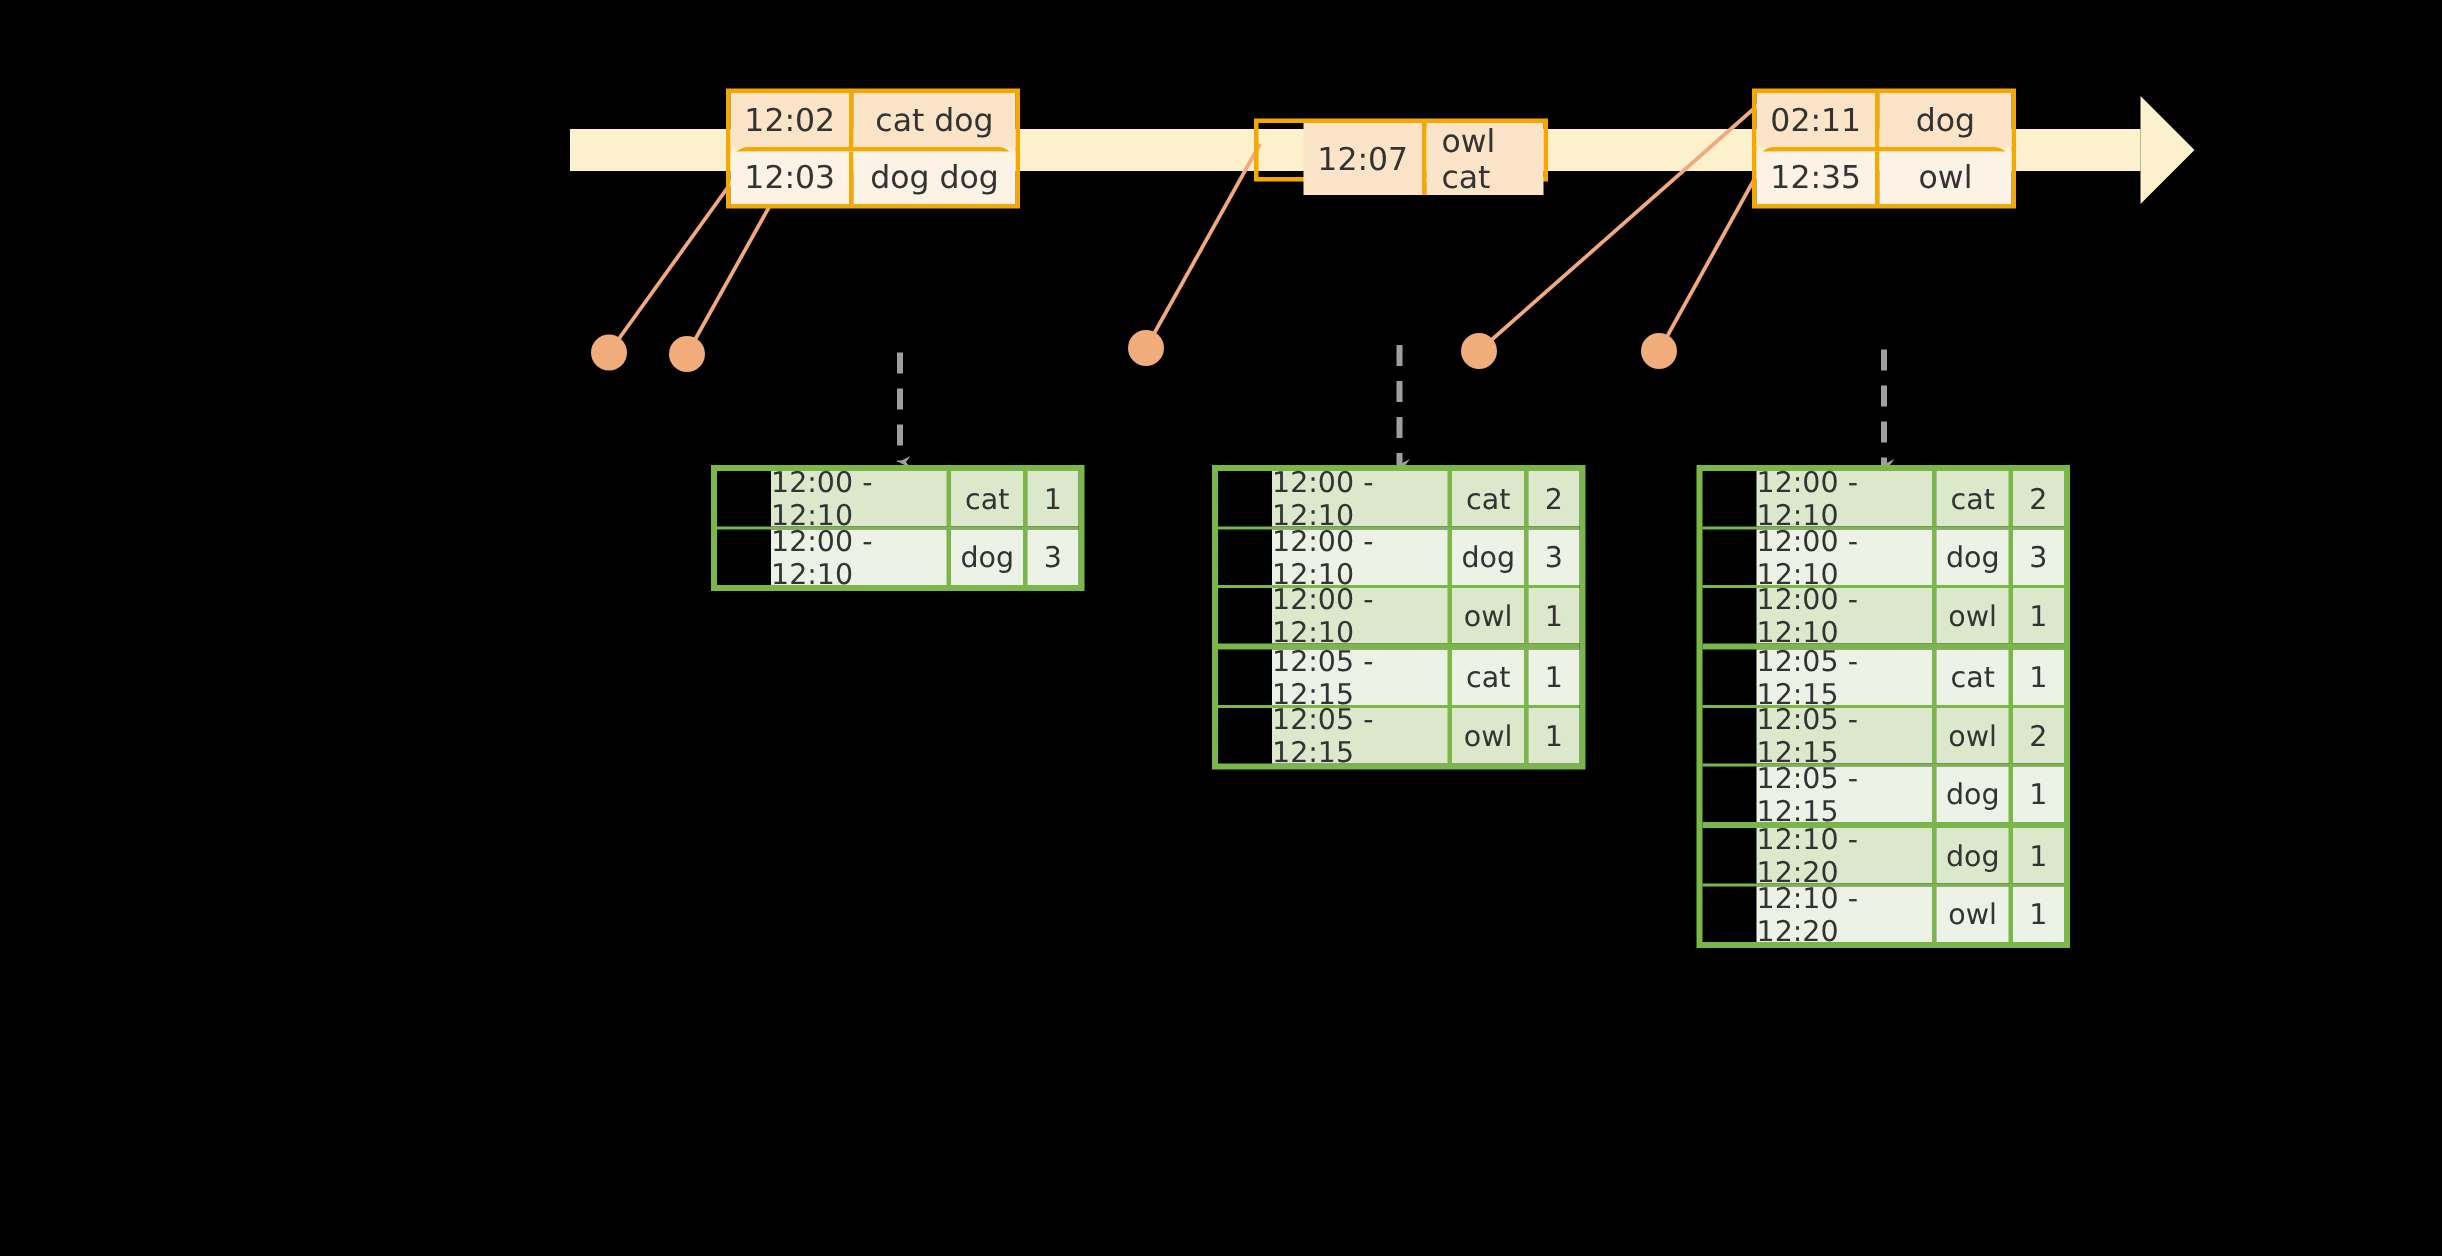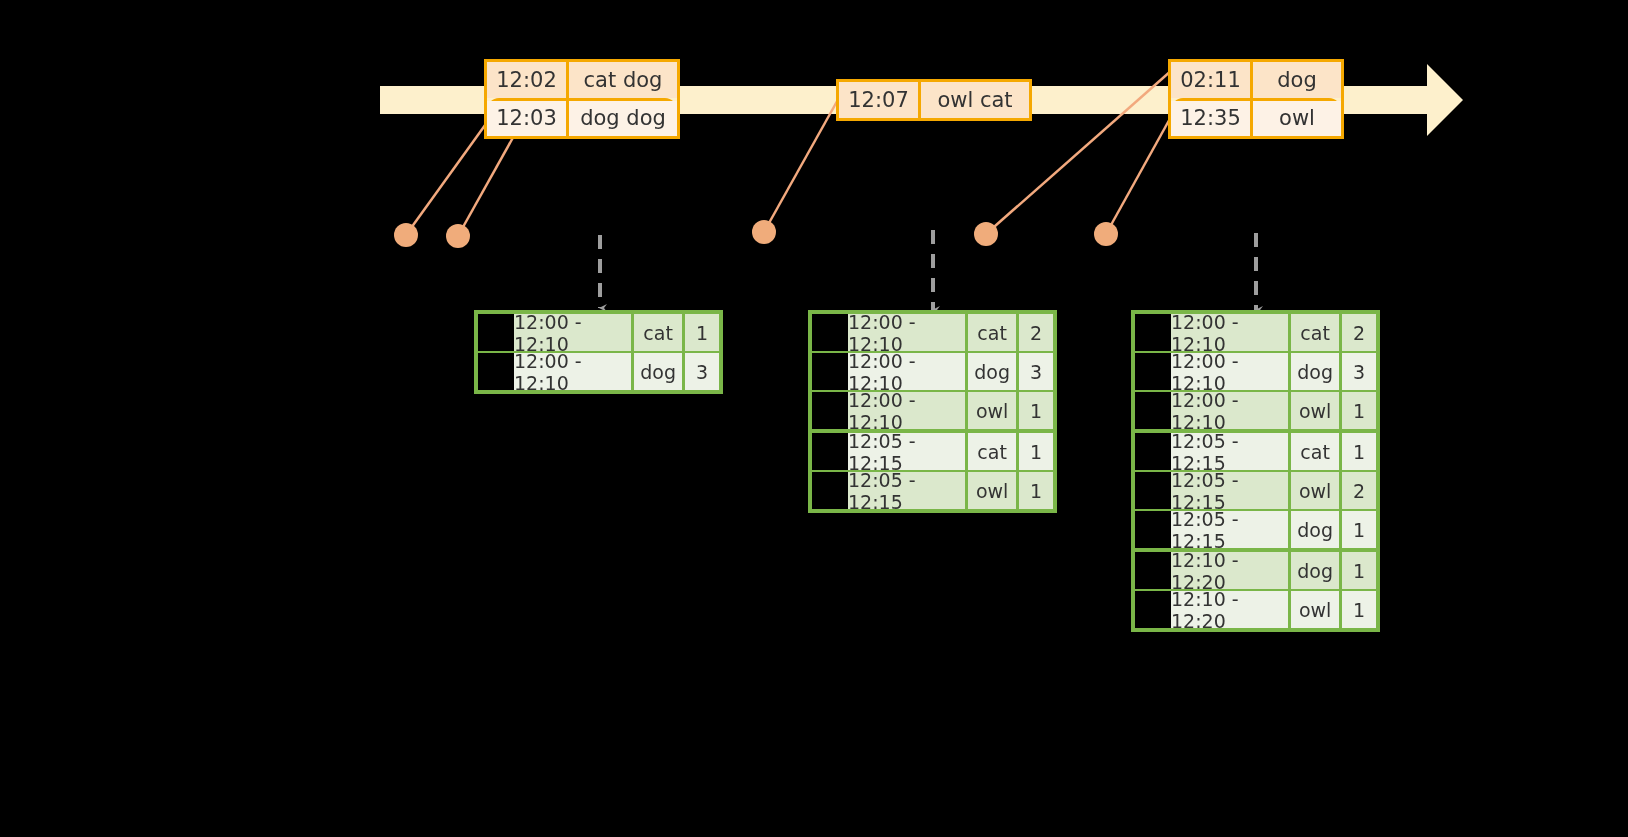--- a/index.html
+++ b/index.html
@@ -157,21 +157,21 @@
           <div class="event-time" style="width: 82px;">12:02</div>
           <div class="event-val">cat dog</div>
         </div>
         <div class="event-row tone-b">
           <div class="event-time" style="width: 82px;">12:03</div>
           <div class="event-val">dog dog</div>
         </div>
       </div>
       <div class="event-box" style="left: 836px; top: 79px; width: 196px; height: 42px;">
         <div class="event-row tone-a">
-          <div class="event-time" style="width: 82px;">12:07</div>
+          <div class="event-time" style="width: 82px; margin-left: 30px;">12:07</div>
           <div class="event-val">owl cat</div>
         </div>
       </div>
       <div class="event-box" style="left: 1168px; top: 59px; width: 176px; height: 80px;">
         <div class="event-row tone-a">
           <div class="event-time" style="width: 82px;">02:11</div>
           <div class="event-val">dog</div>
         </div>
         <div class="event-row tone-b">
           <div class="event-time" style="width: 82px;">12:35</div>

